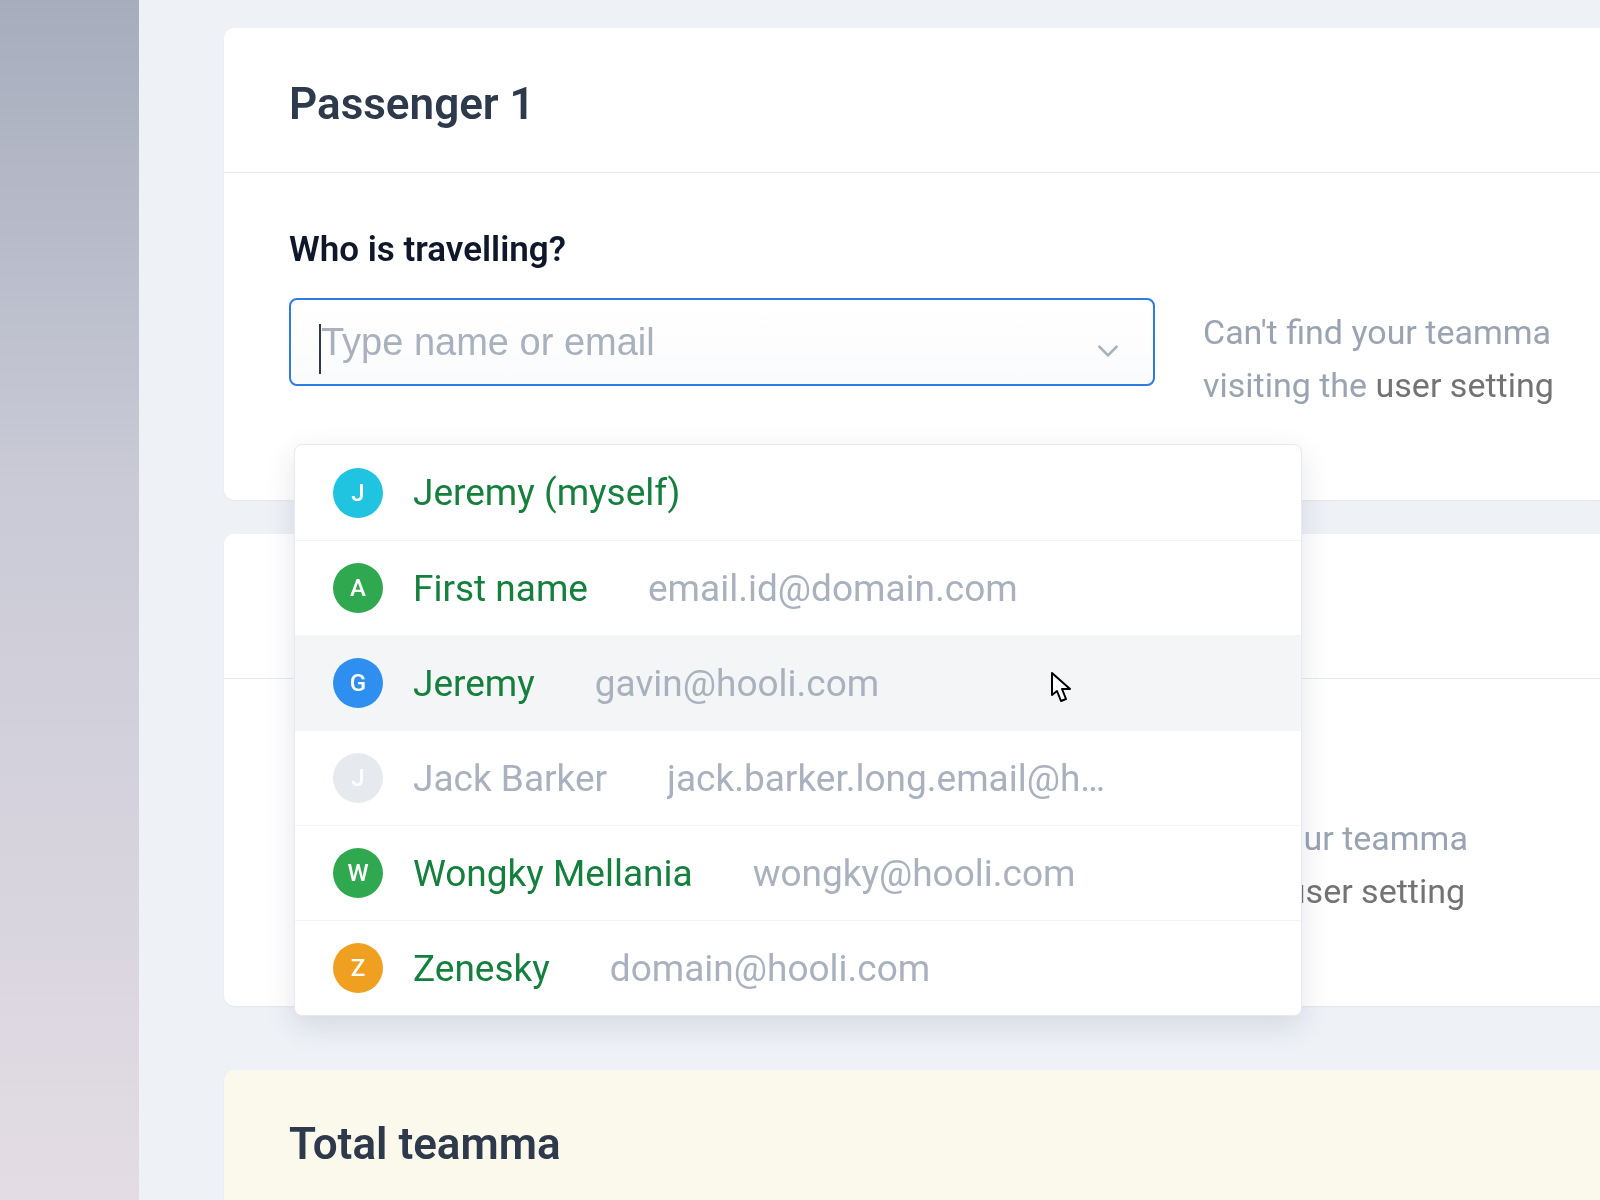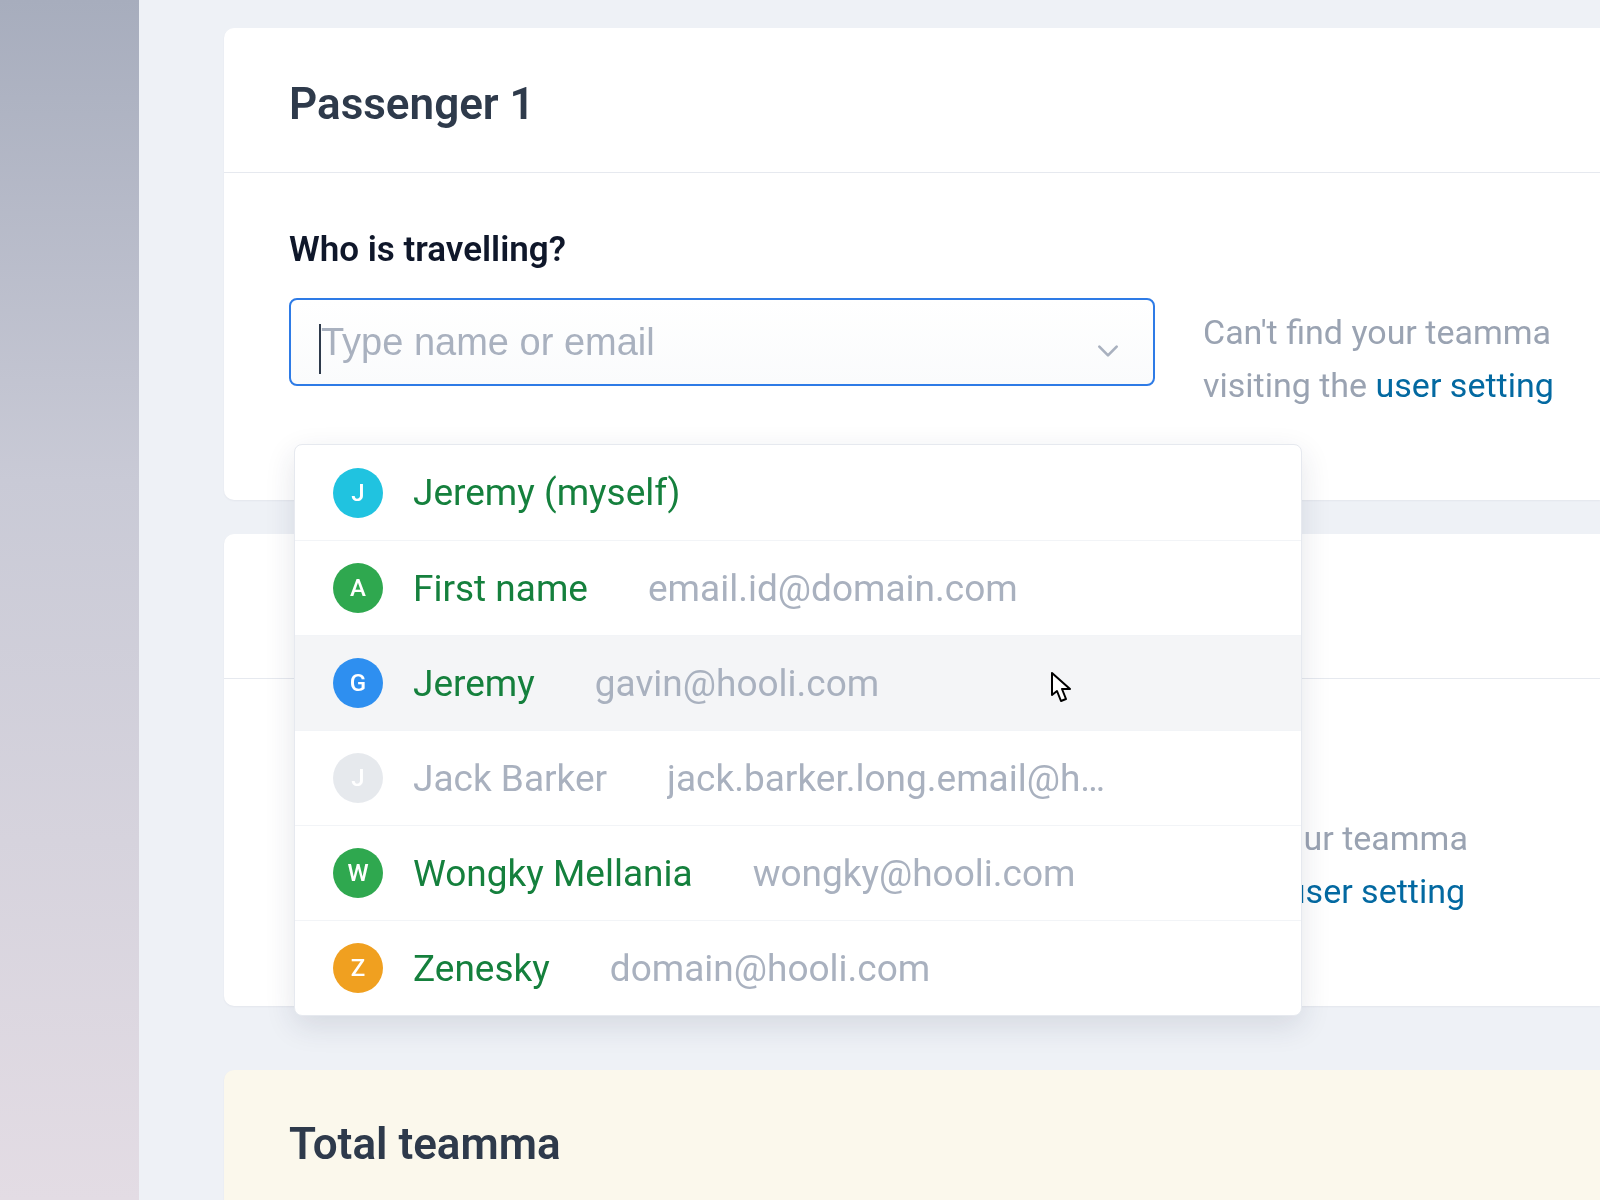--- a/index.html
+++ b/index.html
@@ -88,21 +88,21 @@
   }
   .chevron svg { width: 26px; height: 26px; display:block; }
 
   .hint {
     font-size: 34px;
     line-height: 1.55;
     color: #9aa3b2;
     padding-top: 8px;
     white-space: nowrap;
   }
-  .hint a { color: #0369a1; text-decoration: none; margin-top: 36px; }
+  .hint a { color: #737373; text-decoration: none; margin-top: 36px; }
 
   
   .dropdown {
     position: absolute;
     left: 294px;
     top: 444px;
     width: 1008px;
     background: #ffffff;
     border: 1px solid #e6e9ef;
     border-radius: 8px;

